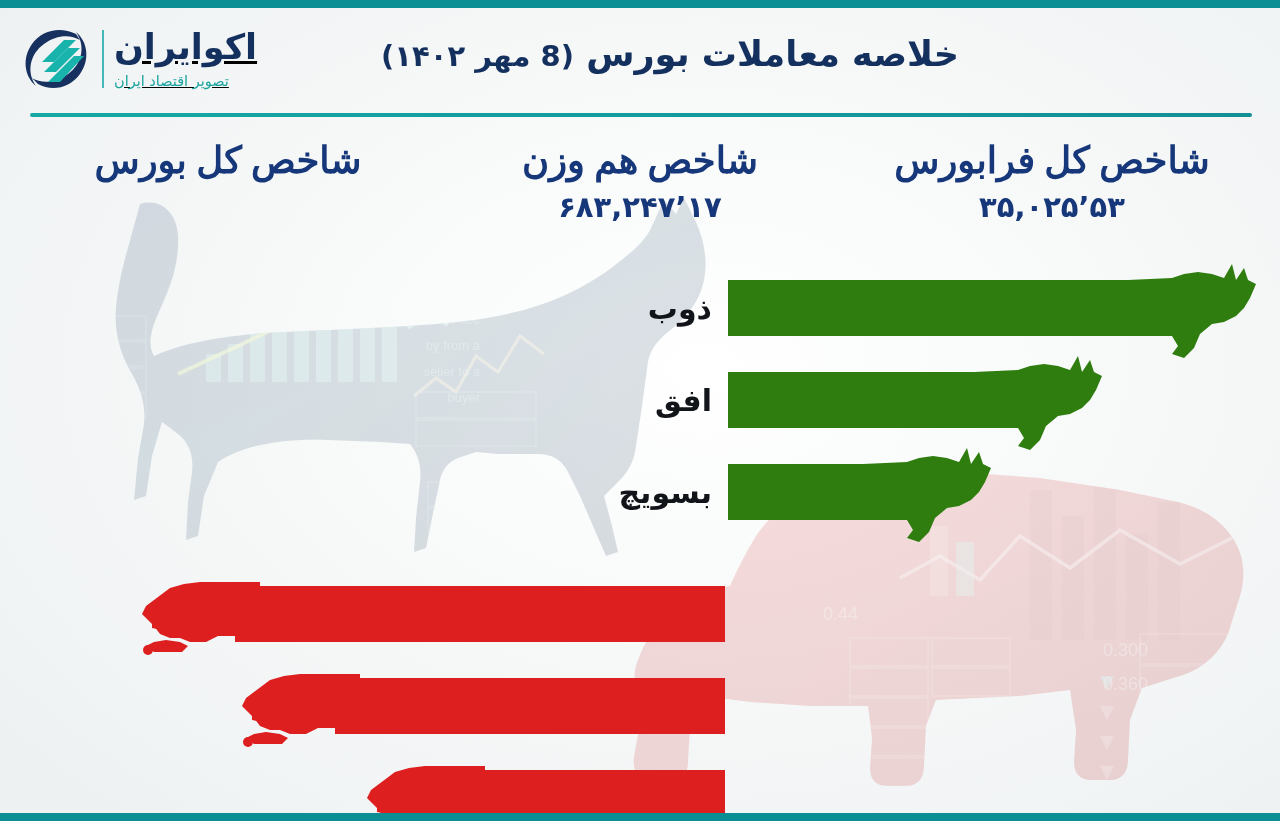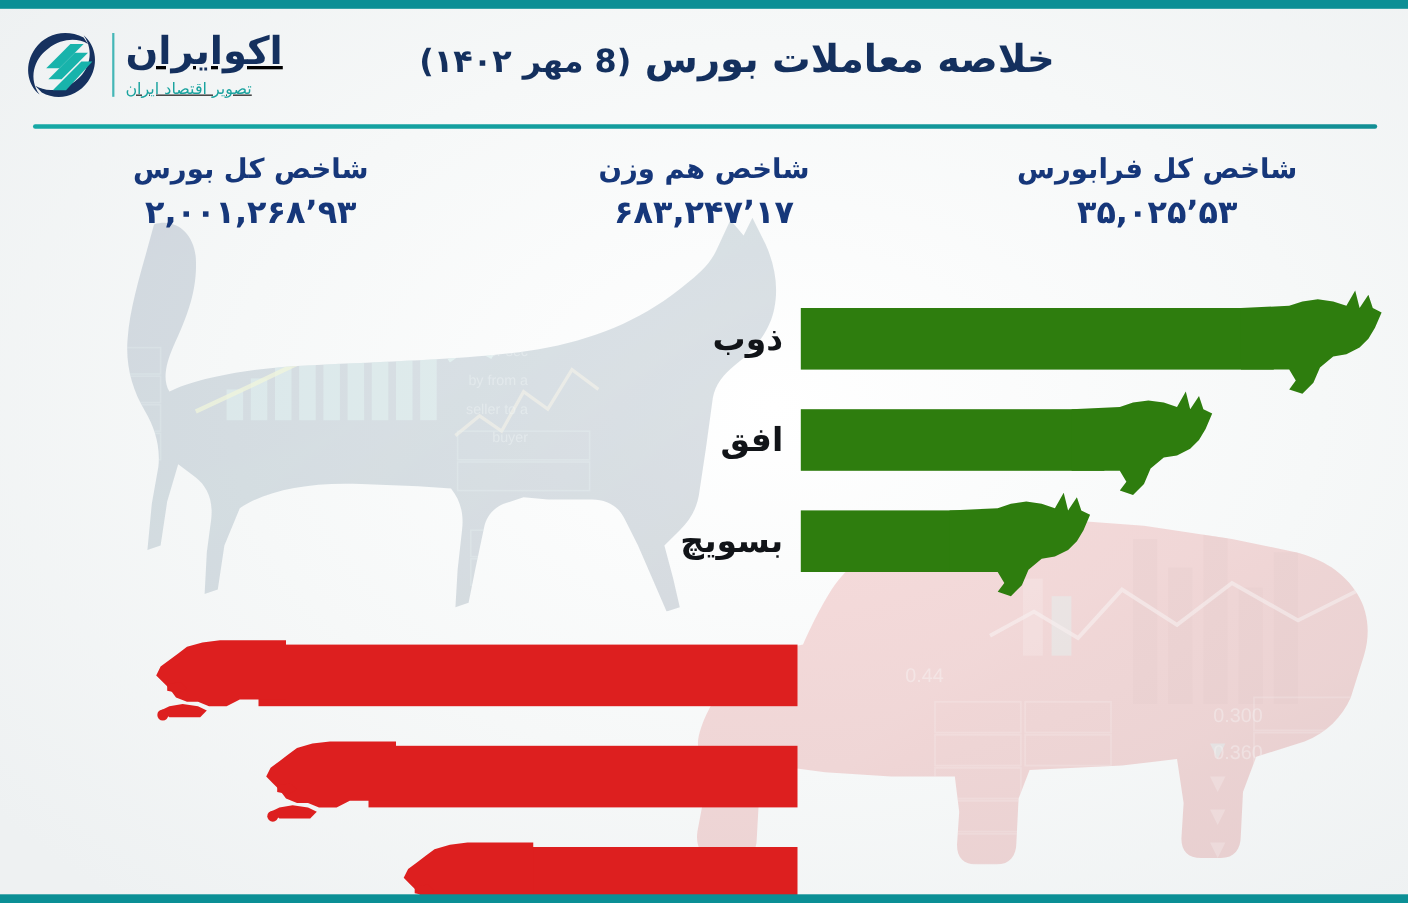--- a/index.html
+++ b/index.html
@@ -69,22 +69,23 @@
   }
 
   
   #stats {
     position:absolute; left:0; top:140px; width:1280px; height:96px;
     display:flex; flex-direction:row; justify-content:space-between;
     padding:0 22px;
   }
   .stat { flex:1 1 0; text-align:center; }
   .stat-label {
-    font-size:25px; font-weight:bold; color:#16377a; white-space:nowrap;
+    font-size:37px; font-weight:bold; color:#16377a; white-space:nowrap;
     line-height:1.15;
+    font-family:Liberation Serif, serif;
   }
   .stat-value {
     font-size:29px; font-weight:bold; color:#16377a; margin-top:7px;
     white-space:nowrap; letter-spacing:.5px;
   }
 
   
   #chart { position:absolute; left:0; top:262px; width:1280px; height:540px; }
 
   .row { position:absolute; left:0; width:1280px; height:90px;margin-left:40px; }
@@ -307,21 +308,20 @@
     <div class="stat">
       <div class="stat-label">شاخص کل فرابورس</div>
       <div class="stat-value">۳۵,۰۲۵٬۵۳</div>
     </div>
     <div class="stat">
       <div class="stat-label">شاخص هم وزن</div>
       <div class="stat-value">۶۸۳,۲۴۷٬۱۷</div>
     </div>
     <div class="stat">
       <div class="stat-label">شاخص کل بورس</div>
-      <div class="stat-value">۲,۰۰۱,۲۶۸٬۹۳</div>
     </div>
   </div>
 
   <div id="chart">
 
     <div class="row gain" style="top:0px">
       <div class="row-label">ذوب</div>
       <div class="bar-area">
         <div class="bar" style="width:430px"></div>
         <div class="beast" style="left:400px">

